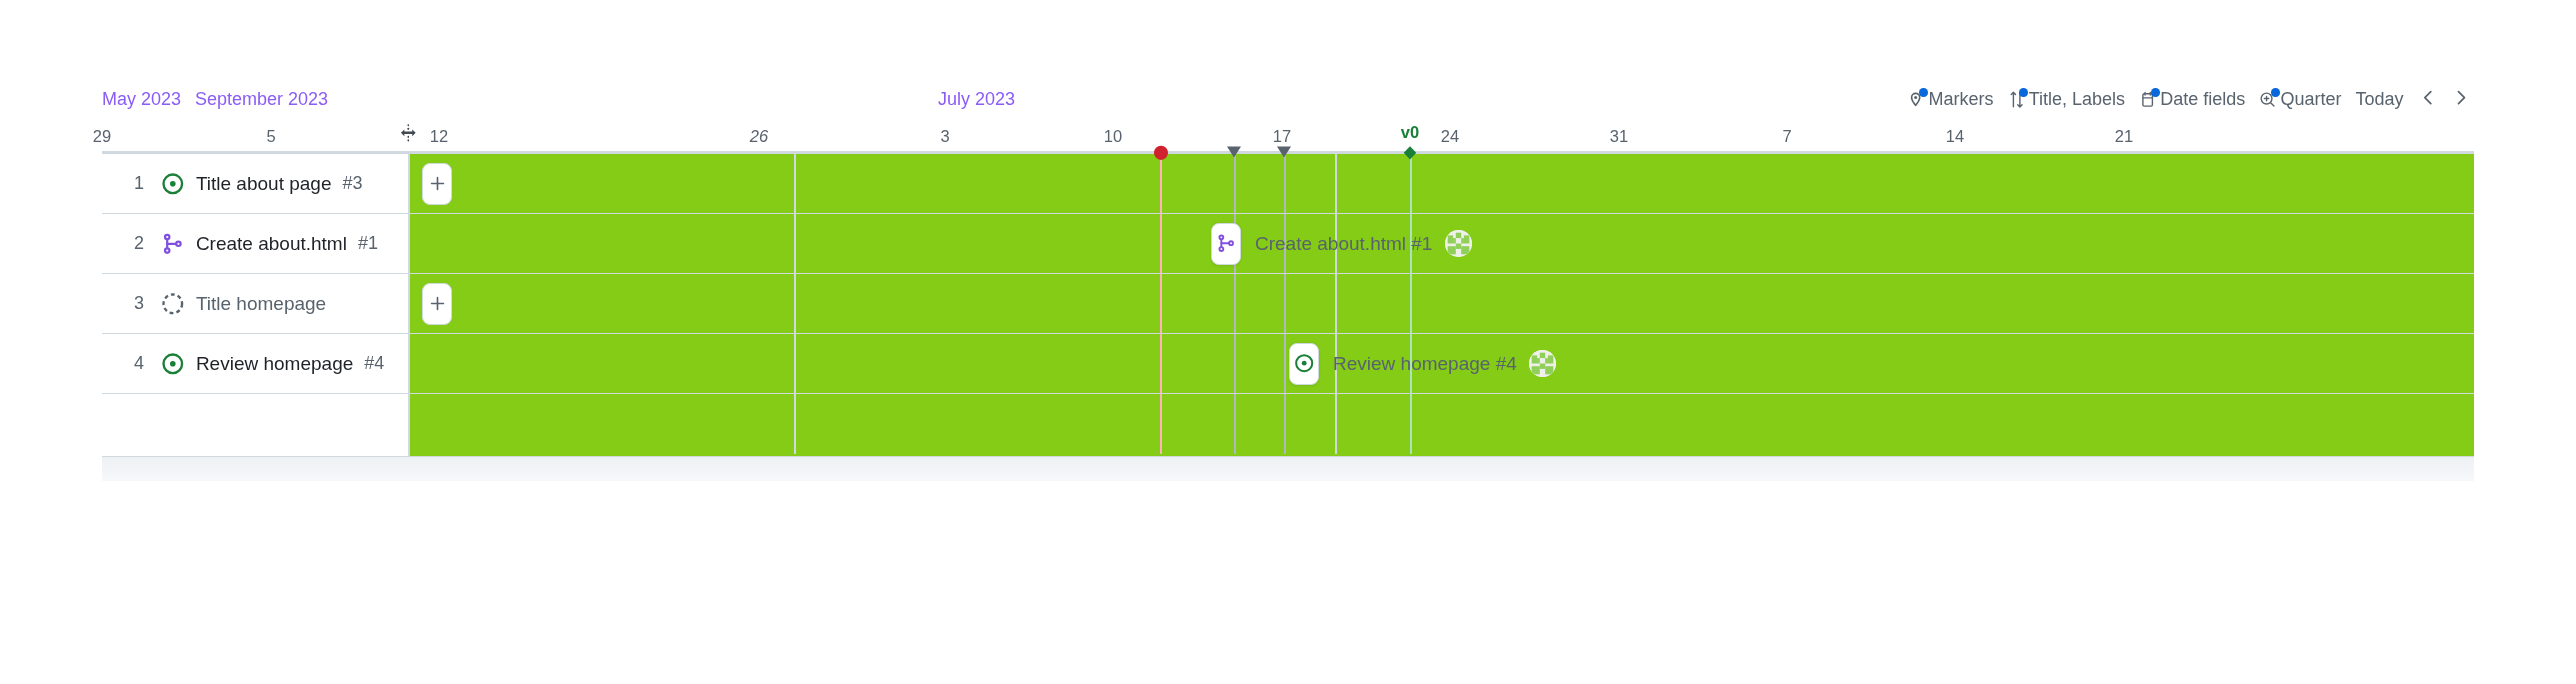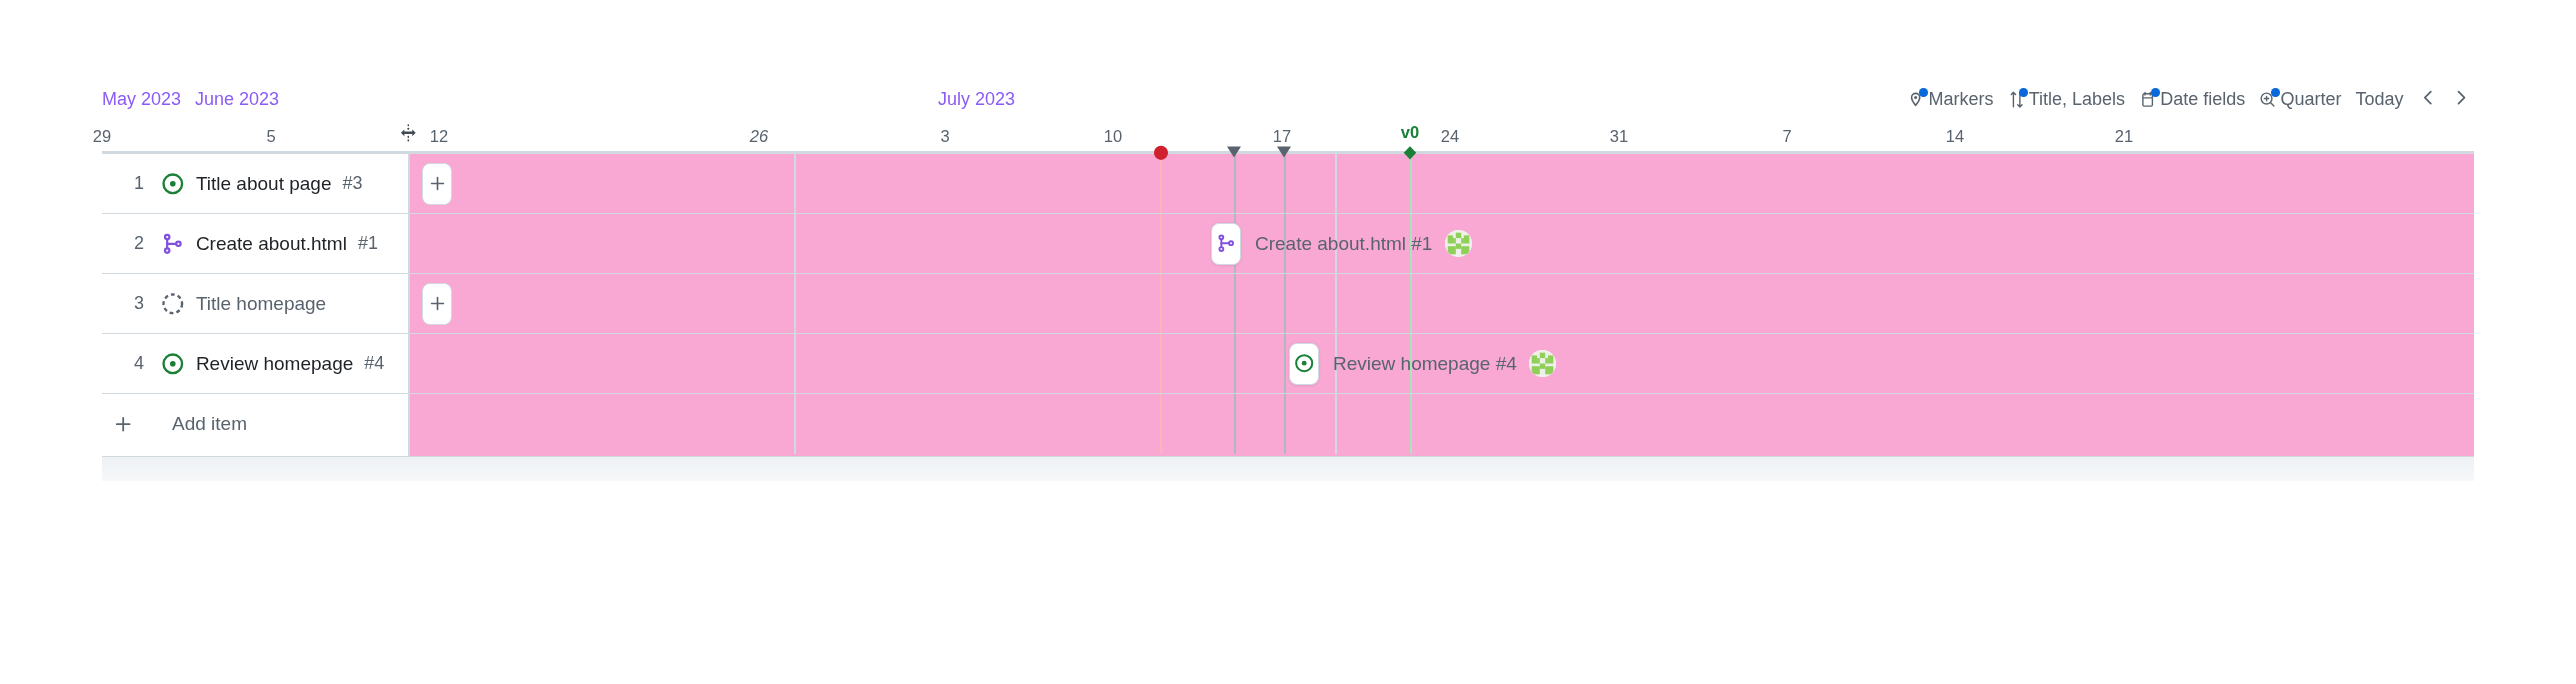--- a/index.html
+++ b/index.html
@@ -135,21 +135,21 @@
     position: absolute;
     left: 0; top: 0;
     width: 306px;
     background: #ffffff;
     z-index: 6;
   }
   .lane-col {
     position: absolute;
     left: 306px; top: 0;
     right: 0;
-    background: #f9a8d4;
+    background: #84cc16;
     z-index: 1;
   }
 
   .row {
     position: relative;
     height: 60px;
     border-bottom: 0.8px solid #d1d9e0;
     display: flex;
     align-items: center;
   }
@@ -322,21 +322,21 @@
   }
 </style>
 </head>
 <body>
 
 <div id="roadmap-root">
 
   <div class="month-band">
     <div id="months">
         <div class="month-label" style="left: 0px;">May 2023</div>
-        <div class="month-label" style="left: 93px;">June 2023</div>
+        <div class="month-label" style="left: 93px;">September 2023</div>
         <div class="month-label" style="left: 836px;">July 2023</div>
       </div>
 
     <div class="toolbar">
 
       <button class="tb-btn">
         <span class="tb-ico">
           <svg width="17.3" height="17.3" viewBox="0 0 16 16">
               <path fill="#59636e" d="M8 1.5a4.5 4.5 0 0 0-4.5 4.5c0 3.2 3.63 7.3 4.2 7.93a.4.4 0 0 0 .6 0C8.87 13.3 12.5 9.2 12.5 6A4.5 4.5 0 0 0 8 1.5Zm0 1.5a3 3 0 0 1 3 3c0 2.07-2.13 4.9-3 5.92C7.13 10.9 5 8.07 5 6a3 3 0 0 1 3-3Z"></path>
               <circle cx="8" cy="6" r="1.4" fill="#59636e"></circle>
@@ -599,26 +599,18 @@
             <div class="row-ico">
               <svg width="23.6" height="23.6" viewBox="0 0 16 16">
                 <circle cx="8" cy="8" r="6.3" fill="none" stroke="#1a7f37" stroke-width="1.6"></circle>
                 <circle cx="8" cy="8" r="1.9" fill="#1a7f37"></circle>
               </svg>
             </div>
             <div class="row-title">Review homepage</div>
             <div class="row-num-ref">#4</div>
           </div>
         </div>
-      <div class="addrow">
-        <span class="plus">
-          <svg width="20.4" height="20.4" viewBox="0 0 16 16">
-              <path stroke="#59636e" stroke-width="1.4" stroke-linecap="round" d="M8 3v10M3 8h10"></path>
-            </svg>
-        </span>
-        <span class="lbl">Add item</span>
-      </div>
     </div>
     <div class="footer-strip" style="top: 302px;"></div>
   </div>
 
 </div>
 
 
 </body></html>

